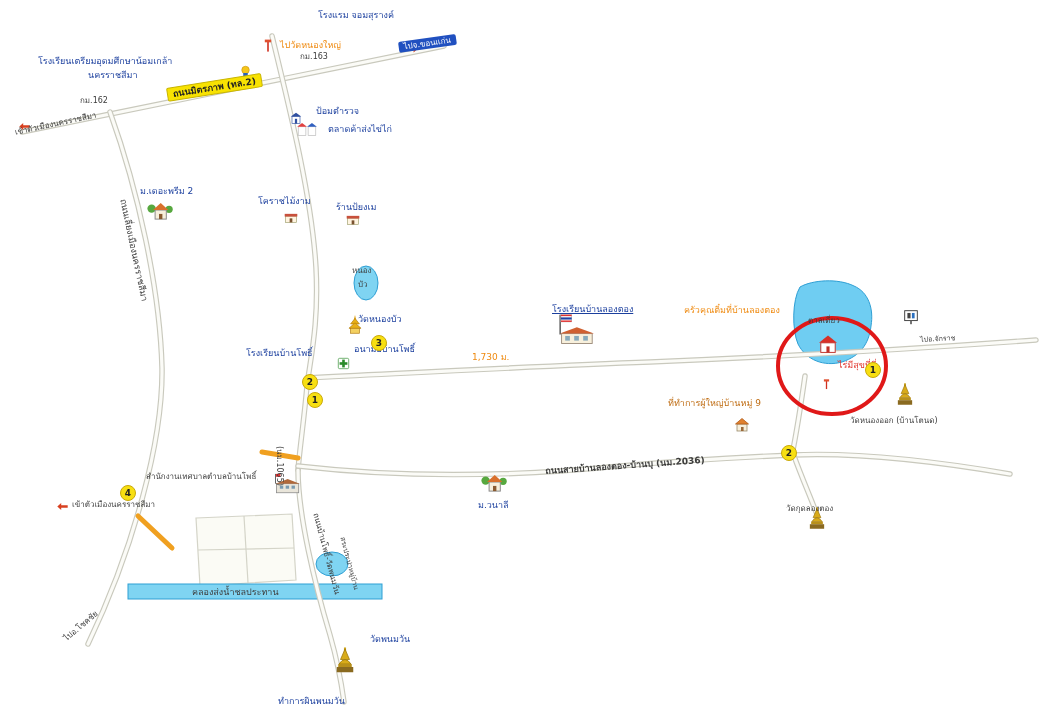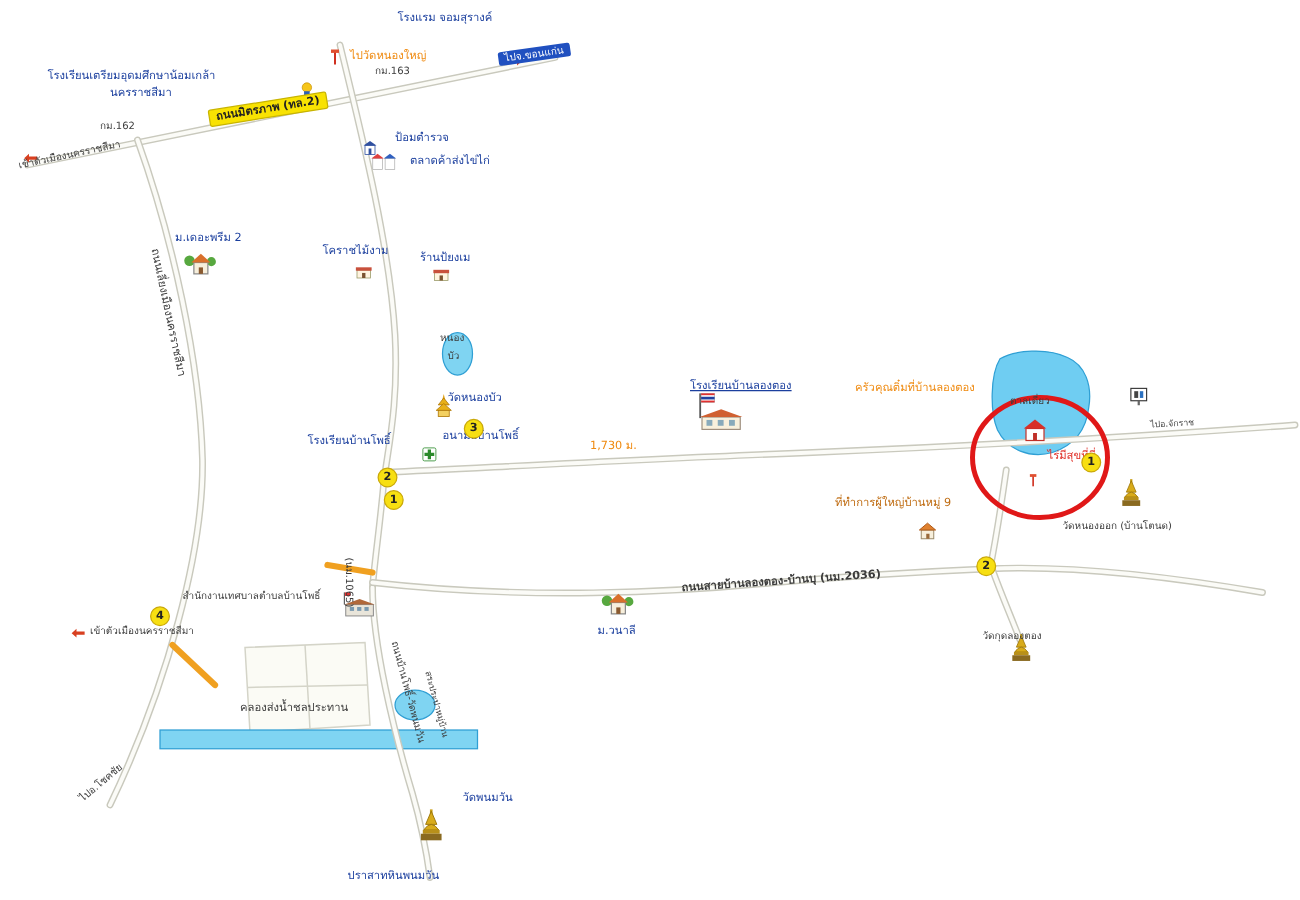--- a/index.html
+++ b/index.html
@@ -232,24 +232,24 @@
       <div class="lbl dark" style="left: 920px; top: 336px; font-size: 7px; transform: rotate(-3deg);">ไปอ.จักราช</div>
       <div class="lbl brown" style="left: 668px; top: 398px;">ที่ทำการผู้ใหญ่บ้านหมู่ 9</div>
       <div class="lbl dark bold" style="left: 545px; top: 466px; font-size: 9px; transform: rotate(-4deg);">ถนนสายบ้านลองตอง-บ้านบุ (นม.2036)</div>
       <div class="lbl blue" style="left: 478px; top: 500px; text-align: right;">ม.วนาลี</div>
       <div class="lbl dark" style="left: 786px; top: 504px; font-size: 8px;">วัดกุดลองตอง</div>
       <div class="lbl dark" style="left: 146px; top: 472px; font-size: 8px;">สำนักงานเทศบาลตำบลบ้านโพธิ์</div>
       <div class="lbl dark" style="left: 72px; top: 500px; font-size: 8px;">เข้าตัวเมืองนครราชสีมา</div>
       <div class="lbl dark" style="left: 284px; top: 446px; font-size: 8px; transform: rotate(90deg);">(นม.1065)</div>
       <div class="lbl dark" style="left: 320px; top: 512px; font-size: 8px; transform: rotate(75deg);">ถนนบ้านโพธิ์-วัดพนมวัน</div>
       <div class="lbl dark" style="left: 346px; top: 536px; font-size: 7px; transform: rotate(75deg);">สระประปาหมู่บ้าน</div>
-      <div class="lbl dark" style="left: 192px; top: 562px; font-size: 9px;">คลองส่งน้ำชลประทาน</div>
+      <div class="lbl dark" style="left: 192px; top: 587px; font-size: 9px;">คลองส่งน้ำชลประทาน</div>
       <div class="lbl dark" style="left: 62px; top: 636px; font-size: 8px; transform: rotate(-40deg);">ไปอ.โชคชัย</div>
       <div class="lbl blue" style="left: 370px; top: 634px;">วัดพนมวัน</div>
-      <div class="lbl blue" style="left: 278px; top: 696px;">ปราสาทหินพนมวัน</div>
+      <div class="lbl blue" style="left: 278px; top: 696px;">ทำการผินพนมวัน</div>
       <div class="route-marker" style="left: 371px; top: 335px;">3</div>
       <div class="route-marker" style="left: 302px; top: 374px;">2</div>
       <div class="route-marker" style="left: 307px; top: 392px;">1</div>
       <div class="route-marker" style="left: 120px; top: 485px;">4</div>
       <div class="route-marker" style="left: 781px; top: 445px;">2</div>
       <div class="route-marker" style="left: 865px; top: 362px;">1</div>
     </div>
 
 </div>
 

